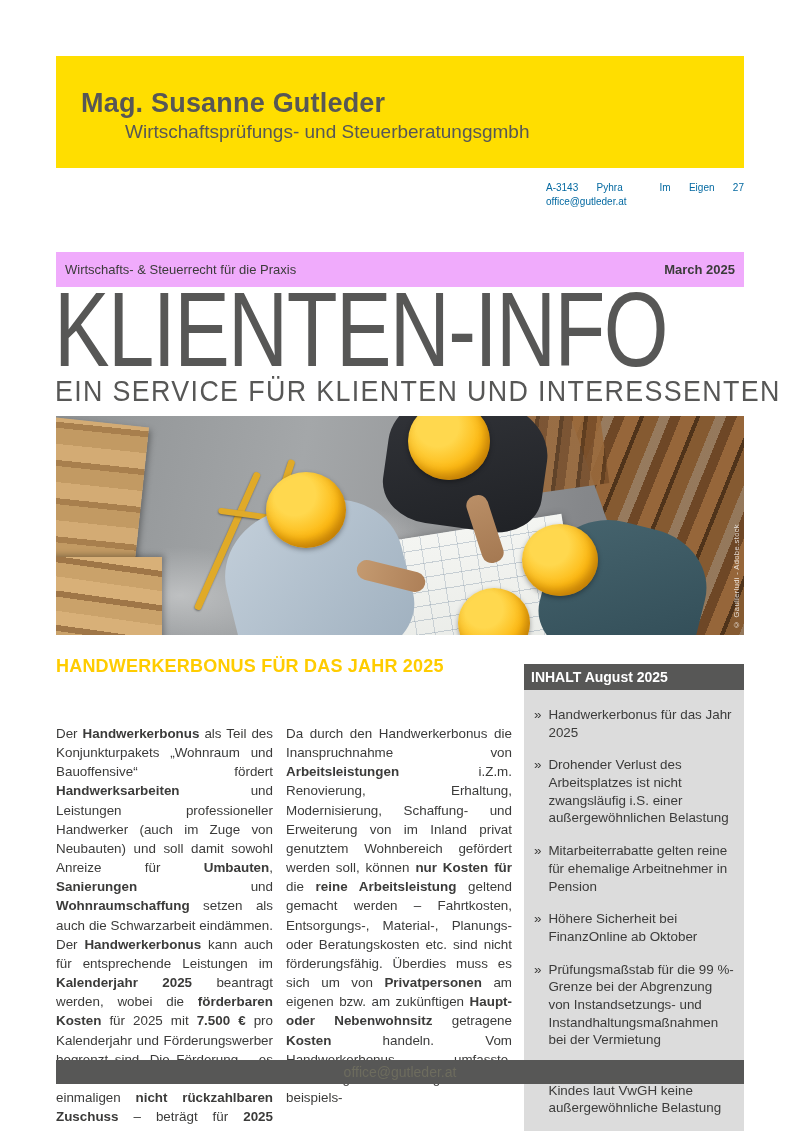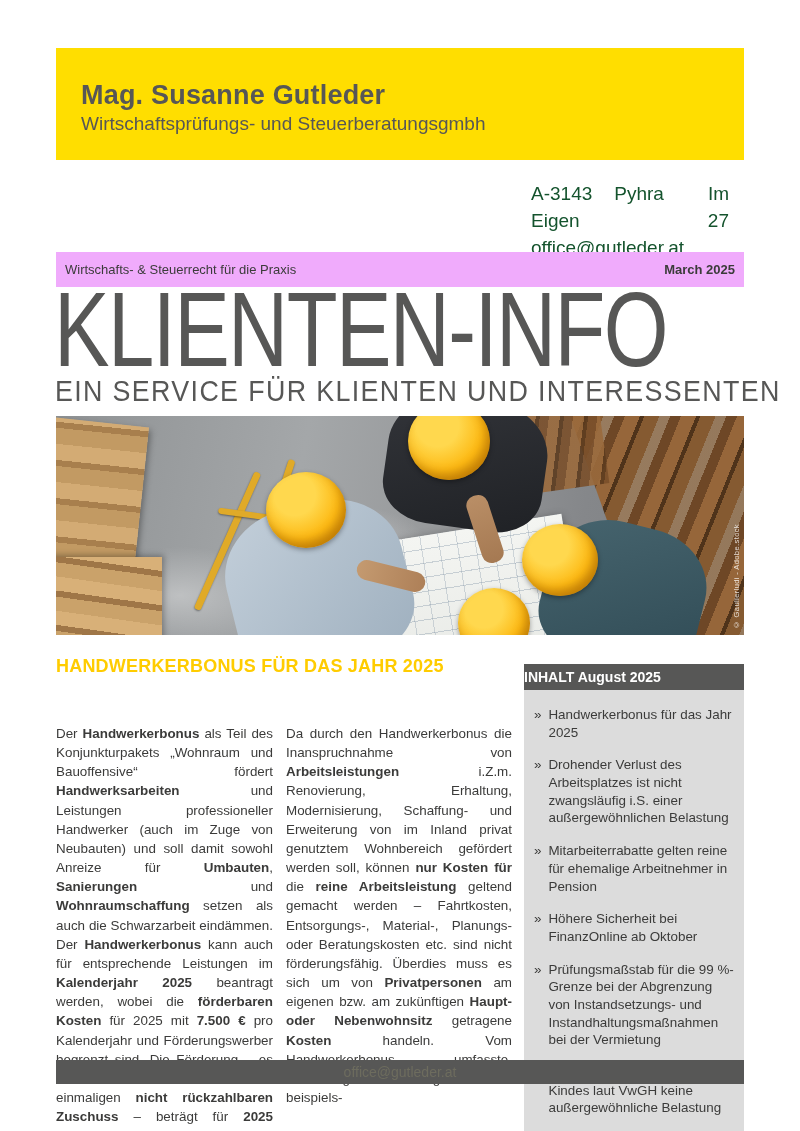--- a/index.html
+++ b/index.html
@@ -3,29 +3,29 @@
 <meta charset="utf-8">
 <style>
   html,body{margin:0;padding:0;}
   body{
     width:800px;height:1131px;position:relative;background:#ffffff;
     font-family:"Liberation Sans","DejaVu Sans",sans-serif;
     color:#3b3b3a;overflow:hidden;
   }
   
   .brandblock{
-    position:absolute;left:56px;top:48px;width:688px;height:112px;
+    position:absolute;left:56px;top:56px;width:688px;height:112px;
     background:#ffde00;box-sizing:border-box;padding:32px 0 0 25px;
   }
   .brand-name{font-size:27px;font-weight:700;color:#575756;letter-spacing:.2px;line-height:1.15;}
-  .brand-sub{font-size:19px;font-weight:400;color:#575756;margin-top:2px;}
+  .brand-sub{font-size:19px;font-weight:400;color:#575756;margin-top:2px;margin-left:44px;}
   
   .contact{
-    position:absolute;right:71px;top:181px;width:198px;
-    font-size:19px;color:#14532d;line-height:1.42;
+    position:absolute;right:56px;top:181px;width:198px;
+    font-size:10px;color:#0369a1;line-height:1.42;
   }
   .contact-line{text-align:justify;text-align-last:justify;white-space:pre-wrap;}
   .contact-line:last-child{text-align-last:left;}
   
   .metabar{
     position:absolute;left:56px;top:252px;width:688px;height:35px;
     background:#f0abfc;box-sizing:border-box;padding:0 9px;
     display:flex;align-items:center;justify-content:space-between;
     font-size:13px;color:#3b3b3a;
   }
@@ -111,21 +111,21 @@
   }
   .col{font-size:13.4px;line-height:1.43;text-align:justify;color:#3b3b3a;}
   .col1{width:217px;}
   .col2{width:226px;}
   .col p{margin:0 0 11px;}
   .col b{font-weight:700;}
   
   .toc{position:absolute;left:524px;top:664px;width:220px;}
   .toc-header{
     height:26px;background:#575756;color:#ffffff;font-weight:700;font-size:14px;
-    display:flex;align-items:center;padding-left:0;box-sizing:border-box;
+    display:flex;align-items:center;padding-left:7px;box-sizing:border-box;
   }
   .toc-body{
     background:#dcdcdc;min-height:364px;box-sizing:border-box;
     padding:16px 10px 14px 10px;
   }
   .toc-item{display:flex;gap:7px;margin-bottom:15px;font-size:13.4px;line-height:1.32;color:#3b3b3a;cursor:pointer;}
   .toc-bullet{flex:0 0 auto;}
   
   .footer{
     position:absolute;left:56px;top:1060px;width:688px;height:24px;

